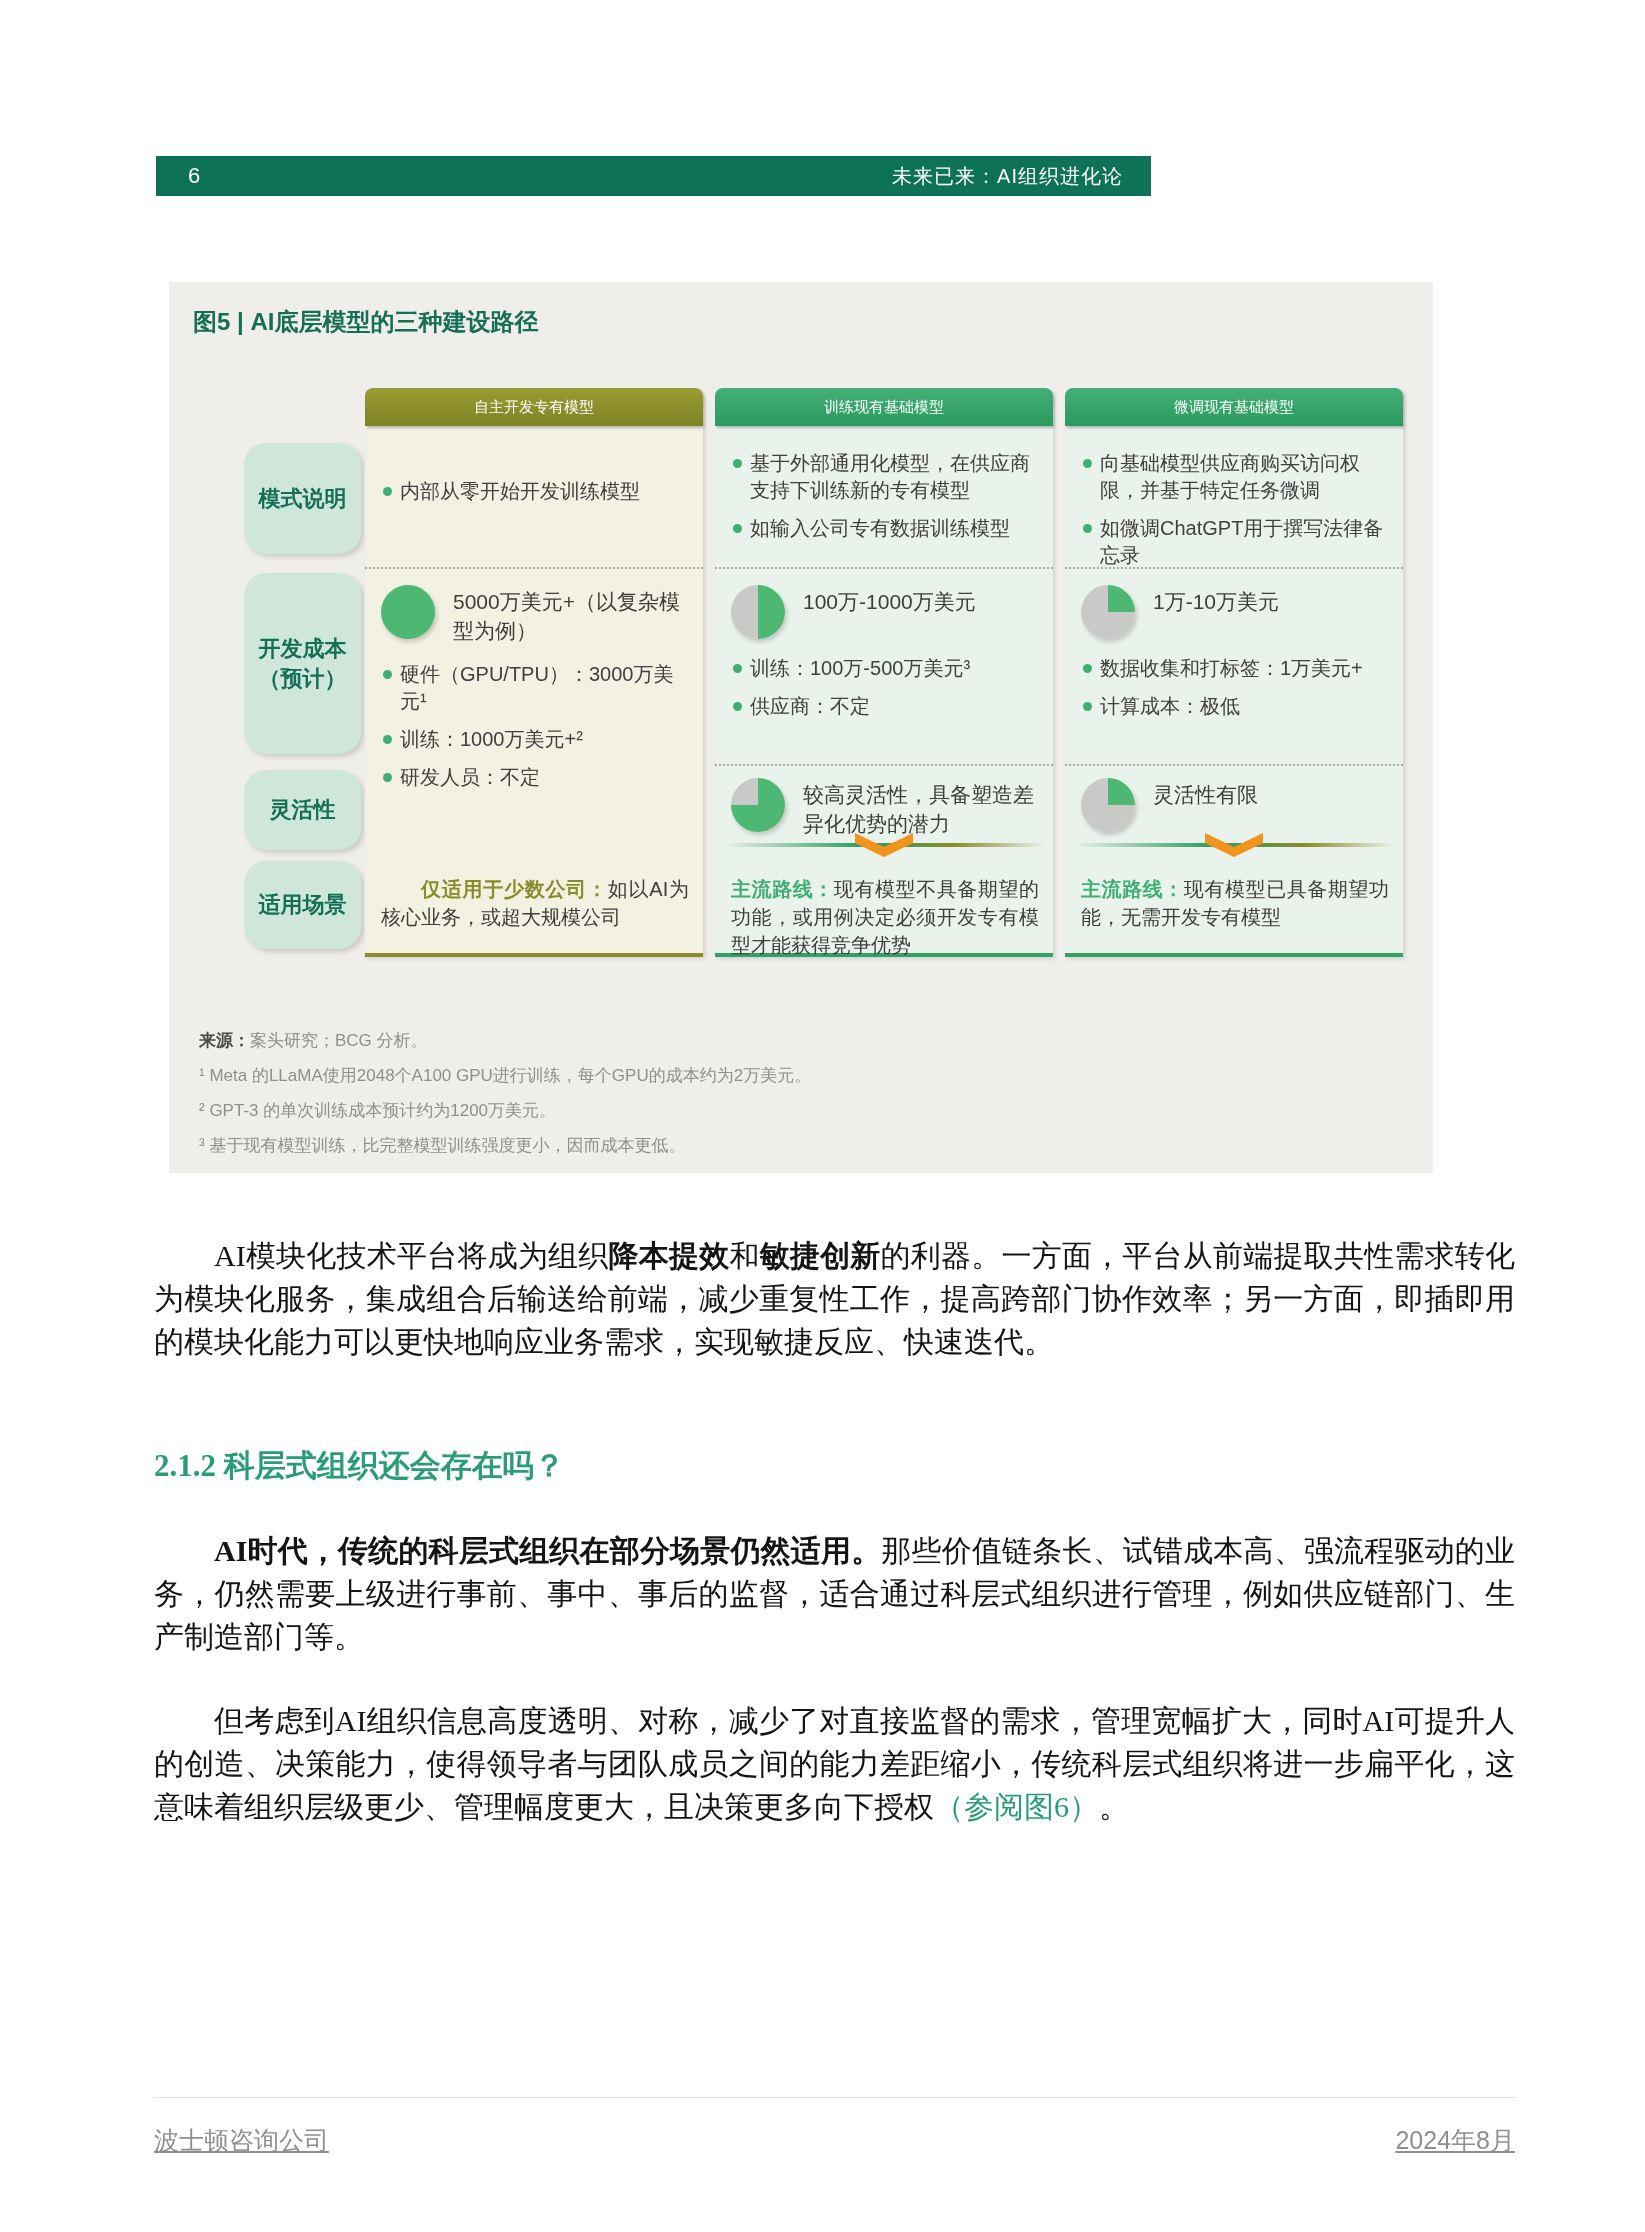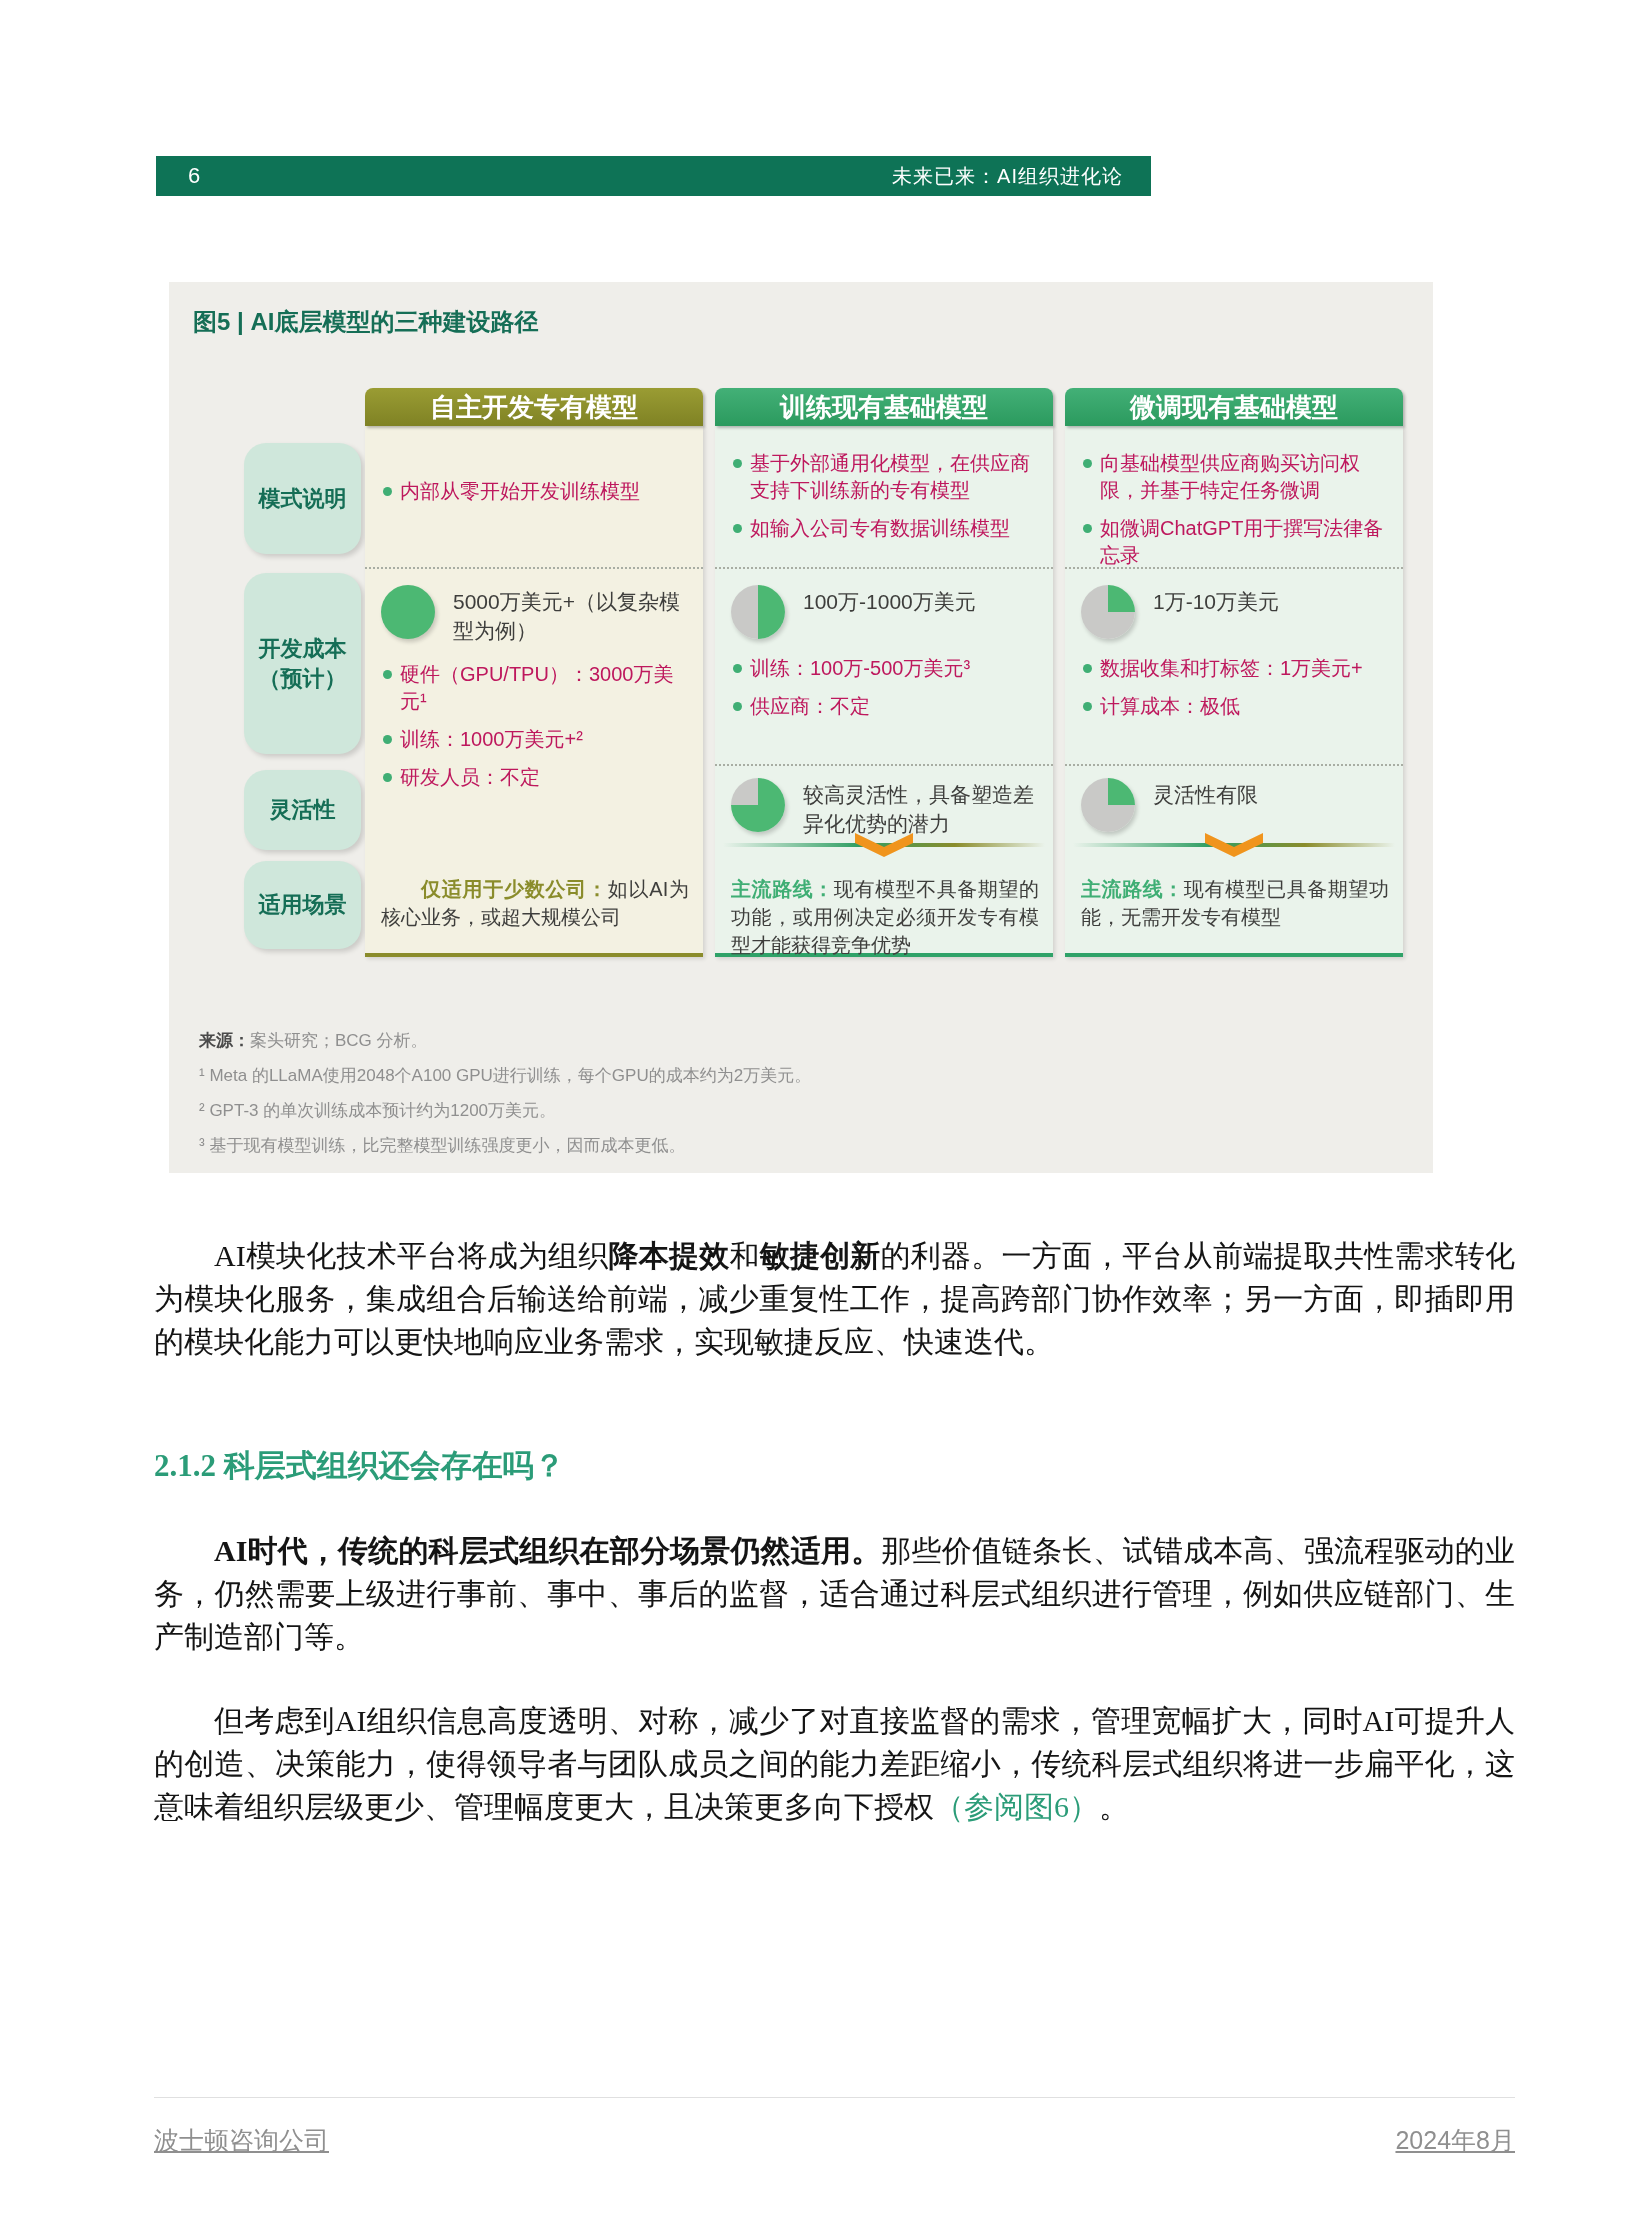--- a/index.html
+++ b/index.html
@@ -45,21 +45,21 @@
   .lab4 { top:579px; height:88px; }
 
   
   .col { position:absolute; top:106px; width:338px; }
   .col-1 { left:196px; }
   .col-2 { left:546px; }
   .col-3 { left:896px; }
   .col-header {
     height:38px; border-radius:8px 8px 0 0;
     display:flex; align-items:center; justify-content:center;
-    color:#ffffff; font-weight:bold; font-size:26px;
+    color:#ffffff; font-weight:normal; font-size:15px;
     box-shadow:2px 2px 3px rgba(0,0,0,0.25);
     position:relative; z-index:2;
   }
   .col-header.olive { background:linear-gradient(180deg,#9A9C33,#7F8224); }
   .col-header.green { background:linear-gradient(180deg,#43B077,#2B9A5E); }
   .col-body {
     position:relative; height:531px;
     box-shadow:2px 2px 4px rgba(0,0,0,0.12);
   }
   .col-body.cream { background:#F3F1E2; border-bottom:4px solid #8A8C2B; }
@@ -67,21 +67,21 @@
 
   .row { position:absolute; left:0; right:0; }
   .r1 { top:0;     height:141px; padding:24px 12px 0 16px; }
   .r2 { top:141px; height:197px; padding:16px 10px 0 16px; border-top:2px dotted #A8ADA3; }
   .r3 { top:338px; height:97px;  padding:12px 10px 0 16px; border-top:2px dotted #A8ADA3; }
   .r4 { top:435px; height:93px;  padding:14px 14px 0 16px; }
 
   ul.blist { list-style:none; }
   ul.blist li {
     position:relative; padding-left:19px;
-    font-size:20px; line-height:27px; color:#be185d;
+    font-size:20px; line-height:27px; color:#404040;
     margin-bottom:11px;
   }
   ul.blist li::before {
     content:""; position:absolute; left:2px; top:9px;
     width:9px; height:9px; border-radius:50%; background:#3FAE74;
   }
   .r1 .solo { margin-top:28px; }
 
   .pie-row { display:flex; align-items:flex-start; margin-bottom:16px; }
   .pie {

